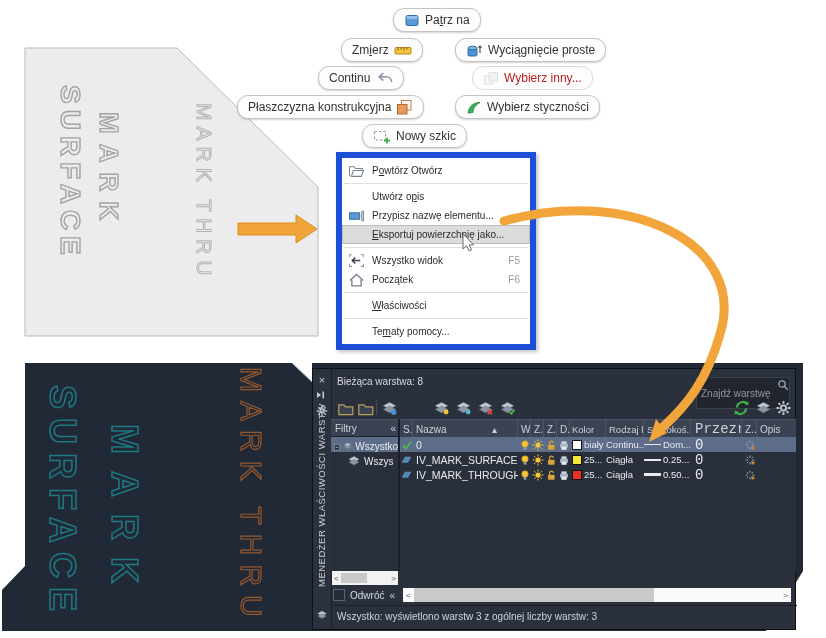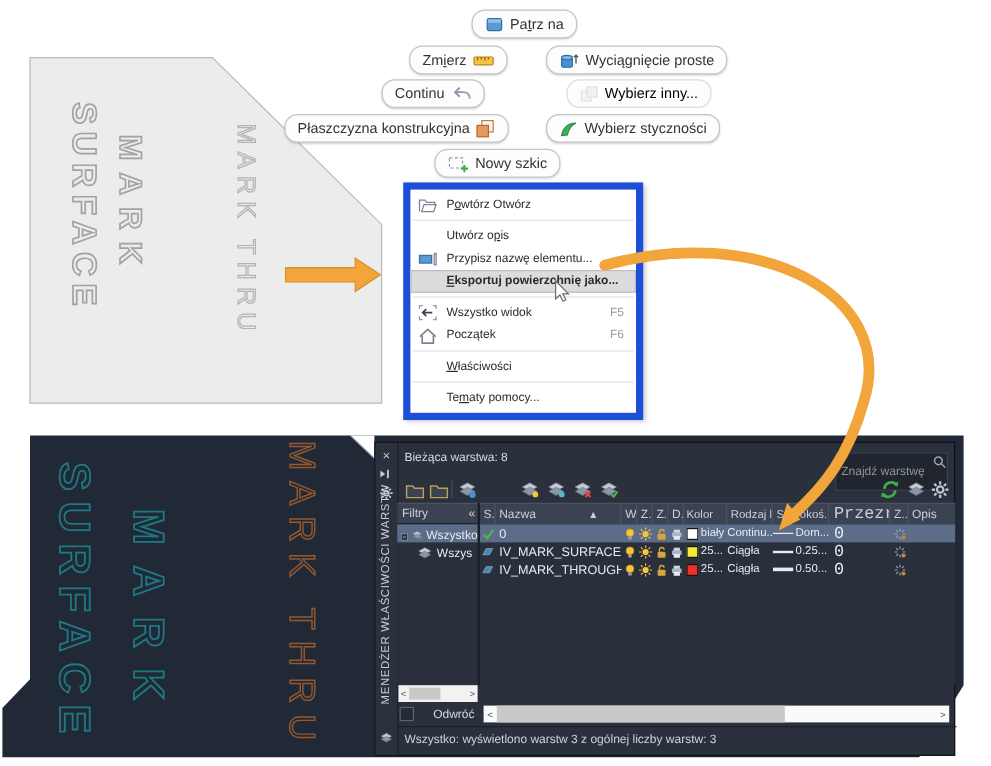--- a/index.html
+++ b/index.html
@@ -15,30 +15,30 @@
   .g-surface{left:84px; top:85px; font-size:28px;letter-spacing:6px; -webkit-text-stroke:1.4px #a3a3a3;}
   .g-thru   {left:215px;top:103px;font-size:21px;letter-spacing:6px; -webkit-text-stroke:1px #b3b3b3;}
   .d-surface{left:80px; top:385px;font-size:36px;letter-spacing:9px; -webkit-text-stroke:1.5px #1d7a83;}
   .d-mark   {left:142px;top:424px;font-size:36px;letter-spacing:17px;-webkit-text-stroke:1.5px #1d7a83;}
   .d-thru   {left:266px;top:367px;font-size:30px;letter-spacing:9px; -webkit-text-stroke:1.2px #96582f;}
   
   .pill{position:absolute;height:22px;display:flex;align-items:center;gap:5px;padding:0 10px;
         background:#fdfdfd;border:1px solid #c4c4c4;border-radius:11px;
         box-shadow:0 1px 2px rgba(0,0,0,.18);font-size:12px;color:#333;white-space:nowrap;}
   .pill u{text-decoration:underline;}
-  .pill.disabled{color:#000000;border-color:#dcdcdc;box-shadow:none;}
+  .pill.disabled{color:#b91c1c;border-color:#dcdcdc;box-shadow:none;}
   .pill.disabled svg{opacity:.45;}
   
   .menu{position:absolute;left:313px;top:152px;width:188px;background:#fff;border:6px solid #1d4ed8;
         box-shadow:2px 2px 4px rgba(0,0,0,.25);padding:3px 0;font-size:10px;color:#2b2b2b;margin-left:23px;}
   .mi{position:relative;height:19px;display:flex;align-items:center;padding-left:30px;padding-right:8px;}
   .mi .ic{position:absolute;left:6px;top:2px;width:17px;height:15px;}
   .mi .sc{position:absolute;right:10px;color:#9a9a9a;}
   .mi u{text-decoration:underline;}
-  .mi.hl{background:#dcdcdc;outline:1px solid #bcbcbc;outline-offset:-1px;font-weight:bold;}
+  .mi.hl{background:#dcdcdc;outline:1px solid #bcbcbc;outline-offset:-1px;}
   .msep{height:1px;background:#e0e0e0;margin:3px 2px;}
   
   .palette{position:absolute;left:312px;top:368px;width:484px;height:262px;background:#2b313c;
            border:1px solid #0e1116;box-sizing:border-box;color:#d7dbe2;font-size:10px;}
   .strip{position:absolute;left:0;top:0;width:18px;height:260px;background:#2b323e;border-right:1px solid #1a1f29;}
   .strip-title{position:absolute;left:3px;top:218px;transform-origin:left top;transform:rotate(-90deg);
                white-space:nowrap;font-size:9.5px;letter-spacing:.5px;color:#c8cdd5;}
   .strip-btn{position:absolute;left:3px;width:12px;height:12px;color:#c8cdd5;font-size:11px;line-height:12px;text-align:center;}
   .cur-layer{position:absolute;left:24px;top:7px;color:#d7dbe2;}
   .search{position:absolute;left:383px;top:8px;width:94px;height:32px;background:#20252e;
@@ -69,21 +69,21 @@
   .swatch{width:8px;height:8px;border:1px solid #11141a;}
   .lwline{background:#e8eaee;width:17px;}
   
   .trow{position:absolute;left:18px;width:67px;height:15px;display:flex;align-items:flex-end;gap:3px;
         padding-left:3px;box-sizing:border-box;color:#e8eaee;font-size:10px;white-space:nowrap;overflow:hidden;}
   .trow.sel{background:#5d6d89;}
   
   .fscroll{position:absolute;left:19px;top:202px;width:66px;height:14px;background:#f2f2f2;
            display:flex;align-items:center;justify-content:space-between;color:#555;font-size:8px;padding:0 2px;box-sizing:border-box;}
   .fthumb{width:26px;height:10px;background:#c9c9c9;margin-right:auto;margin-left:2px;}
-  .invrow{position:absolute;left:20px;top:220px;display:flex;align-items:center;gap:16px;color:#d7dbe2;}
+  .invrow{position:absolute;left:20px;top:220px;display:flex;align-items:center;gap:5px;color:#d7dbe2;}
   .chk{width:10px;height:10px;background:#262c36;border:1px solid #596274;}
   .mscroll{position:absolute;left:90px;top:219px;width:388px;height:14px;background:#fafafa;
            display:flex;align-items:center;color:#555;font-size:8px;}
   .mthumb{width:240px;height:14px;background:#c9c9c9;}
   .statline{position:absolute;left:18px;top:236px;width:466px;height:1px;background:#1a1f29;}
   .status{position:absolute;left:24px;top:242px;color:#cfd3d9;font-size:10px;}
   .collapse{color:#cfd3d9;}
 </style>
 </head>
 <body>

